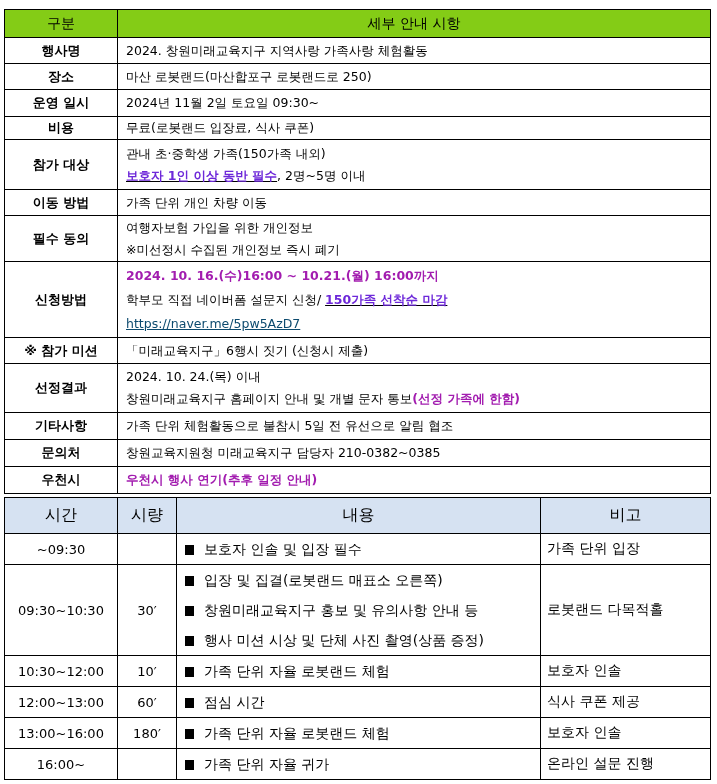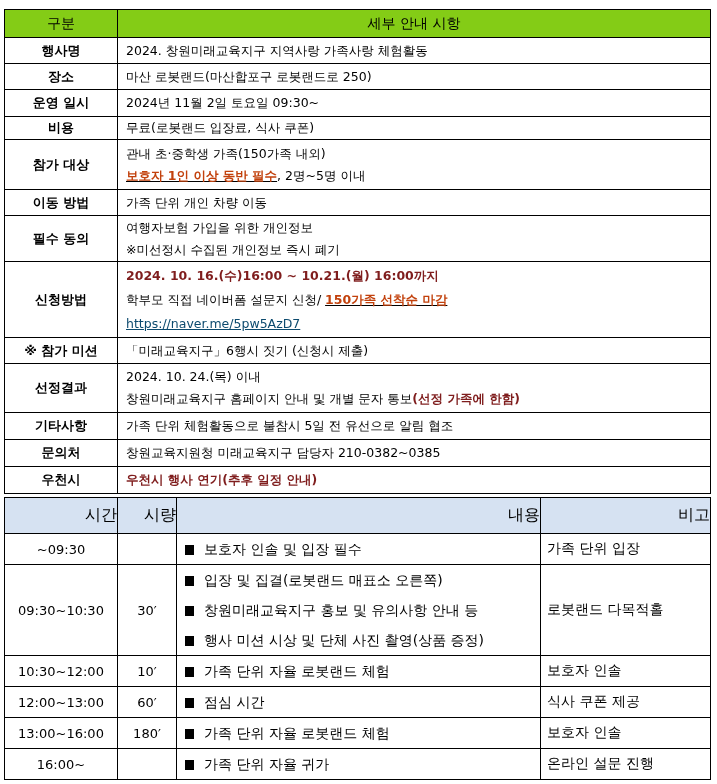--- a/index.html
+++ b/index.html
@@ -9,30 +9,30 @@
     color: #000;
   }
   table { border-collapse: collapse; position: absolute; left: 4px; table-layout: fixed; }
   td, th { border: 1px solid #000; padding: 0; vertical-align: middle; }
   #info-table { top: 9px; width: 706px; }
   #info-table col.c1 { width: 113px; }
   #info-table col.c2 { width: 593px; }
   .hdr { background: #84cc16; font-weight: normal; font-size: 14px; text-align: center; }
   .label { text-align: center; font-weight: bold; font-size: 13px; margin-left: 40px; }
   .val { font-size: 12.5px; padding-left: 8px; line-height: 22px; }
-  .blue-bold { color: #7f1d1d; font-weight: bold; }
-  .blue-ul { color: #c2410c; font-weight: bold; text-decoration: underline; text-decoration-color: #000; }
+  .blue-bold { color: #a21caf; font-weight: bold; }
+  .blue-ul { color: #6d28d9; font-weight: bold; text-decoration: underline; text-decoration-color: #000; }
   .link { color: #0c4a6e; text-decoration: underline; }
 
   #sched-table { top: 497px; width: 706px; }
   #sched-table col.s1 { width: 113px; }
   #sched-table col.s2 { width: 59px; }
   #sched-table col.s3 { width: 364px; }
   #sched-table col.s4 { width: 170px; }
-  .shdr { background: #d6e2f2; font-size: 16px; font-weight: normal; text-align: right; height: 35px; }
+  .shdr { background: #d6e2f2; font-size: 16px; font-weight: normal; text-align: center; height: 35px; }
   .stime { text-align: center; font-size: 13px; }
   .sdur { text-align: center; font-size: 13px; }
   .scontent { font-size: 14px; padding-left: 8px; line-height: 30px; }
   .snote { font-size: 14px; padding-left: 6px; }
   .bullet { display: inline-block; width: 9px; height: 10px; background: #000; margin-right: 10px; vertical-align: -1px; }
 </style>
 </head>
 <body>
 
 <table id="info-table">

